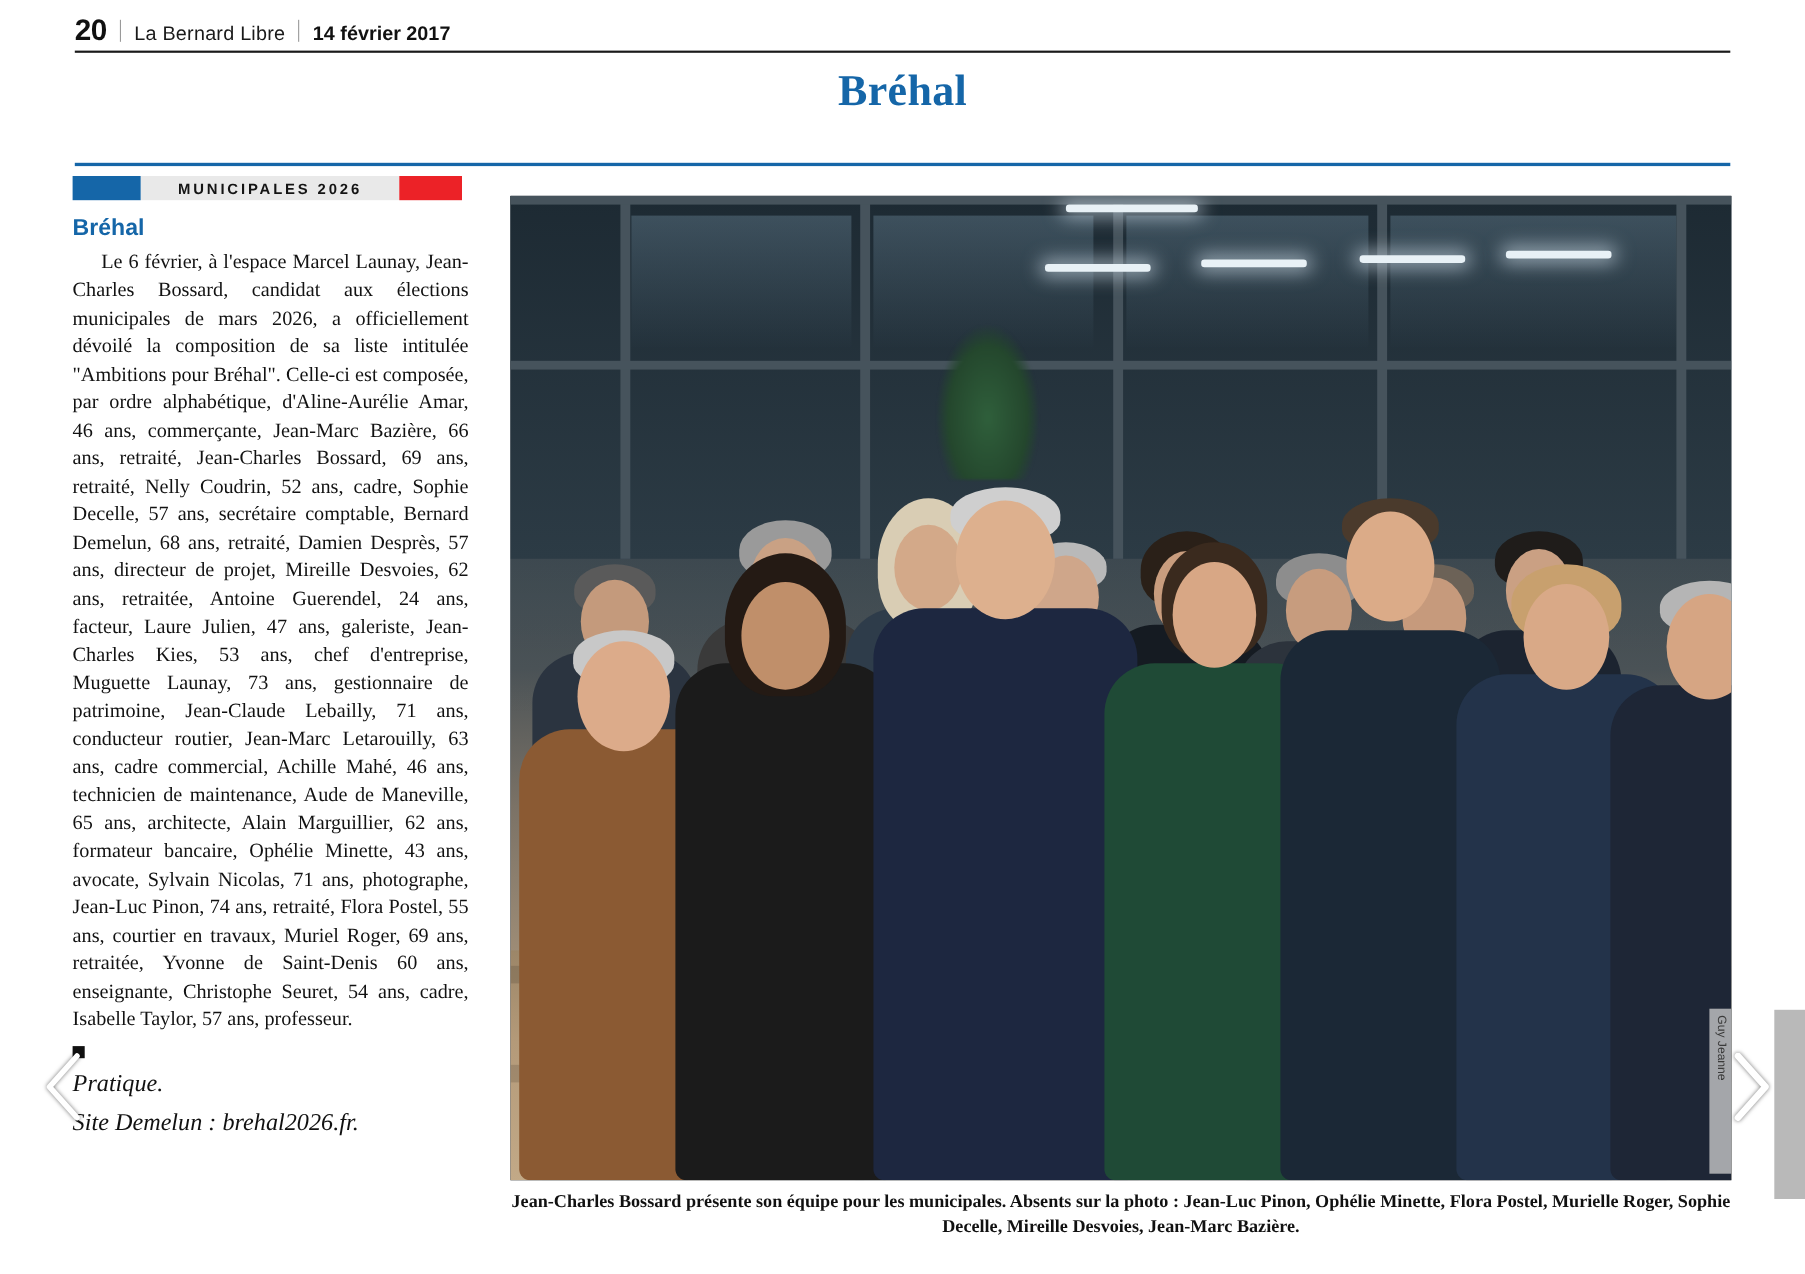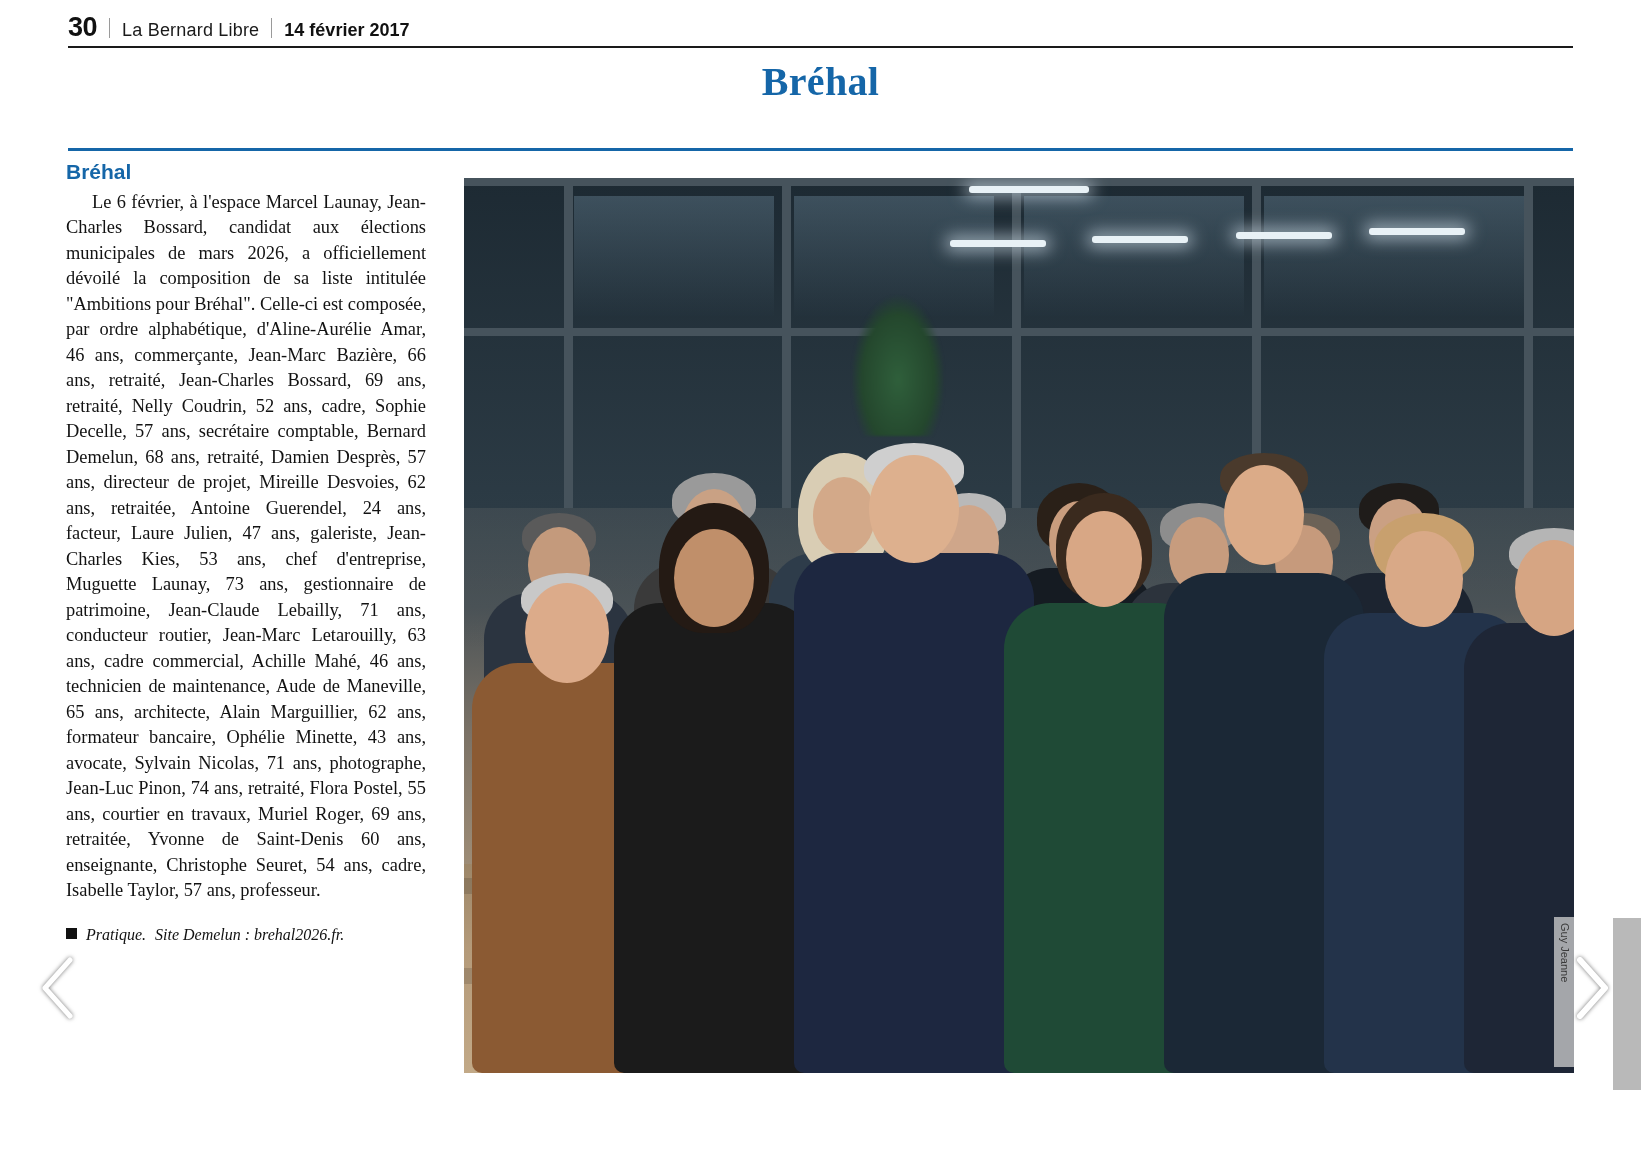--- a/index.html
+++ b/index.html
@@ -145,27 +145,28 @@
     font-family: "Liberation Serif", serif;
     font-size: 18.4px;
     line-height: 1.385;
     color: #121212;
     text-align: justify;
     text-indent: 26px;
     margin: 0;
     hyphens: auto;
   }
   .practique {
-    margin-top: 22px;
+    margin-top: 12px;
     font-family: "Liberation Serif", serif;
-    font-size: 16px;
+    font-size: 22px;
     color: #111111;
     display: flex;
     align-items: baseline;
     gap: 9px;
+    flex-direction: column;
   }
   .practique .sq {
     display: inline-block;
     width: 11px;
     height: 11px;
     background: #111111;
     position: relative;
     top: -1px;
   }
   .practique .txt {
@@ -308,33 +309,40 @@
     height: 172px;
     background: #b9b9b9;
   }
 </style>
 </head>
 <body>
 
 <div class="page">
 
   <div class="masthead">
-    <span class="masthead-page">30</span>
+    <span class="masthead-page">20</span>
     <span class="masthead-sep"></span>
     <span class="masthead-title">La Bernard Libre</span>
     <span class="masthead-sep"></span>
     <span class="masthead-date">14 février 2017</span>
   </div>
   <div class="rule-top"></div>
 
   <div class="section-title">Bréhal</div>
   <div class="rule-blue"></div>
 
   <div class="col-left">
 
+    <div class="badge-row">
+      <div class="badge-blue"></div>
+      <div class="badge-mid">
+        <span>MUNICIPALES 2026</span>
+      </div>
+      <div class="badge-red"></div>
+    </div>
 
     <div class="dateline">Bréhal</div>
 
     <p class="body-text">Le 6 février, à l'espace Marcel Launay, Jean-Charles Bossard, candidat aux élections municipales de mars 2026, a officiellement dévoilé la composition de sa liste intitulée "Ambitions pour Bréhal". Celle-ci est composée, par ordre alphabétique, d'Aline-Aurélie Amar, 46 ans, commerçante, Jean-Marc Bazière, 66 ans, retraité, Jean-Charles Bossard, 69 ans, retraité, Nelly Coudrin, 52 ans, cadre, Sophie Decelle, 57 ans, secrétaire comptable, Bernard Demelun, 68 ans, retraité, Damien Desprès, 57 ans, directeur de projet, Mireille Desvoies, 62 ans, retraitée, Antoine Guerendel, 24 ans, facteur, Laure Julien, 47 ans, galeriste, Jean-Charles Kies, 53 ans, chef d'entreprise, Muguette Launay, 73 ans, gestionnaire de patrimoine, Jean-Claude Lebailly, 71 ans, conducteur routier, Jean-Marc Letarouilly, 63 ans, cadre commercial, Achille Mahé, 46 ans, technicien de maintenance, Aude de Maneville, 65 ans, architecte, Alain Marguillier, 62 ans, formateur bancaire, Ophélie Minette, 43 ans, avocate, Sylvain Nicolas, 71 ans, photographe, Jean-Luc Pinon, 74 ans, retraité, Flora Postel, 55 ans, courtier en travaux, Muriel Roger, 69 ans, retraitée, Yvonne de Saint-Denis 60 ans, enseignante, Christophe Seuret, 54 ans, cadre, Isabelle Taylor, 57 ans, professeur.</p>
 
     <div class="practique">
       <span class="sq"></span>
       <span class="txt">Pratique.</span>
       <span class="txt">Site Demelun : brehal2026.fr.</span>
     </div>
@@ -445,20 +453,21 @@
         <div class="hair" style="top:0px; width:90px; height:48px; background:#b5b5b5;"></div>
         <div class="head" style="top:12px; width:78px; height:96px; background:#d6a583;"></div>
       </div>
 
       <div class="credit">
         <span>Guy Jeanne</span>
       </div>
     </div>
   </div>
 
+  <div class="caption">Jean-Charles Bossard présente son équipe pour les municipales. Absents sur la photo : Jean-Luc Pinon, Ophélie Minette, Flora Postel, Murielle Roger, Sophie Decelle, Mireille Desvoies, Jean-Marc Bazière.</div>
 
   <div class="arrow left">
     <svg width="34" height="62" viewBox="0 0 34 62" fill="none">
       <path d="M30 3 L5 31 L30 59" stroke="#ffffff" stroke-width="5" stroke-linecap="round" stroke-linejoin="round" fill="none"></path>
     </svg>
   </div>
   <div class="right-strip"></div>
   <div class="arrow right">
     <svg width="34" height="62" viewBox="0 0 34 62" fill="none">
       <path d="M5 3 L30 31 L5 59" stroke="#ffffff" stroke-width="6" stroke-linecap="round" stroke-linejoin="round" fill="none"></path>

